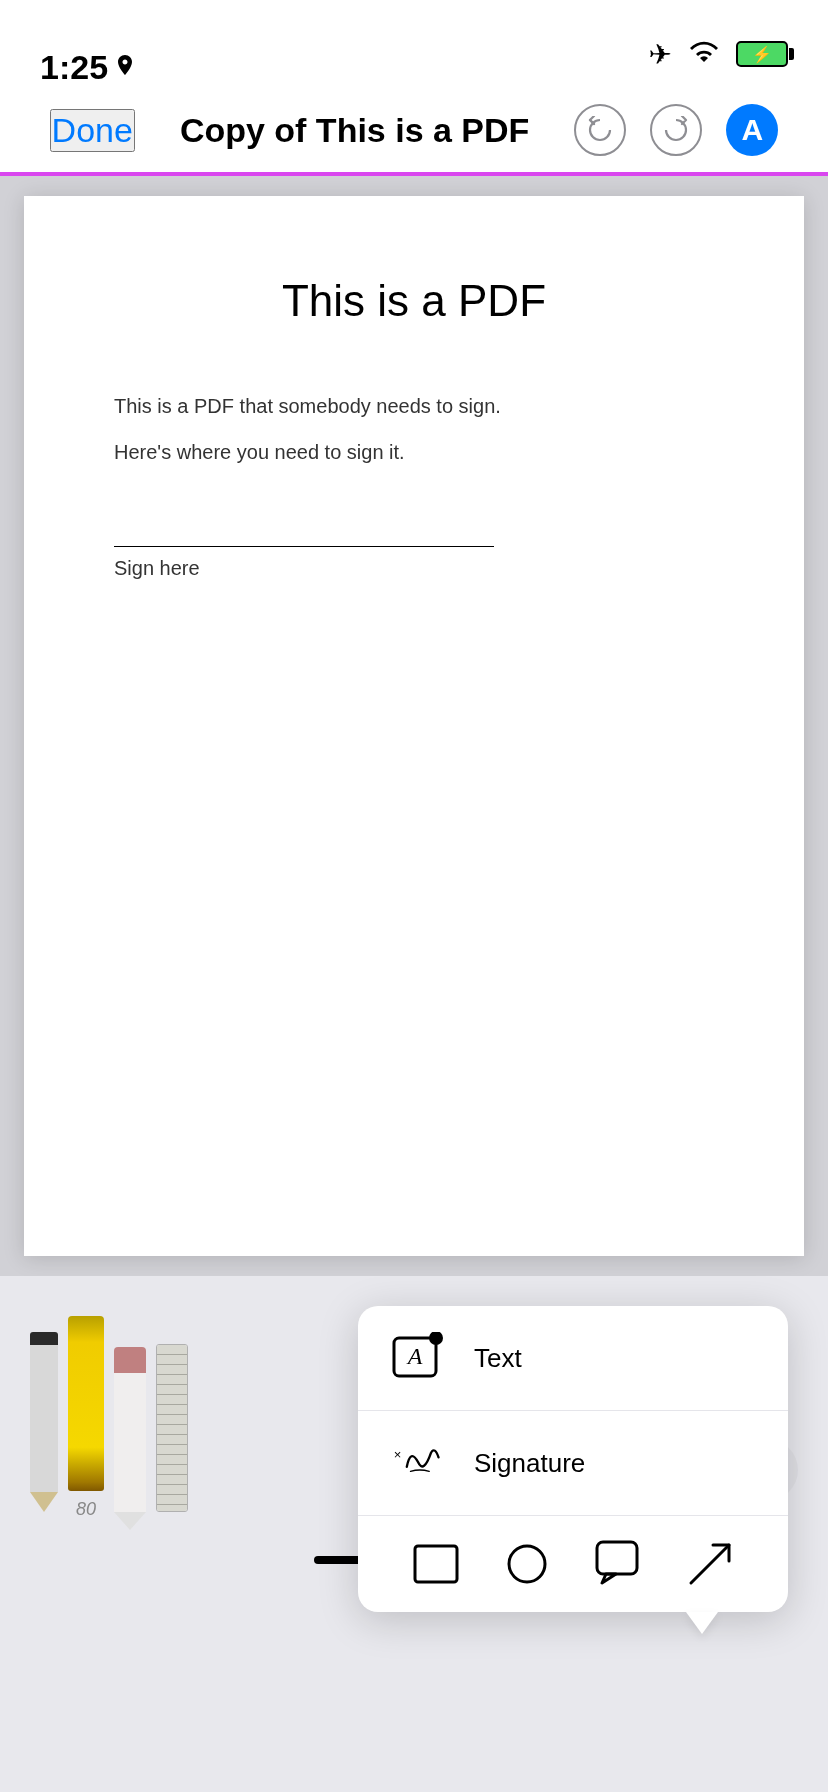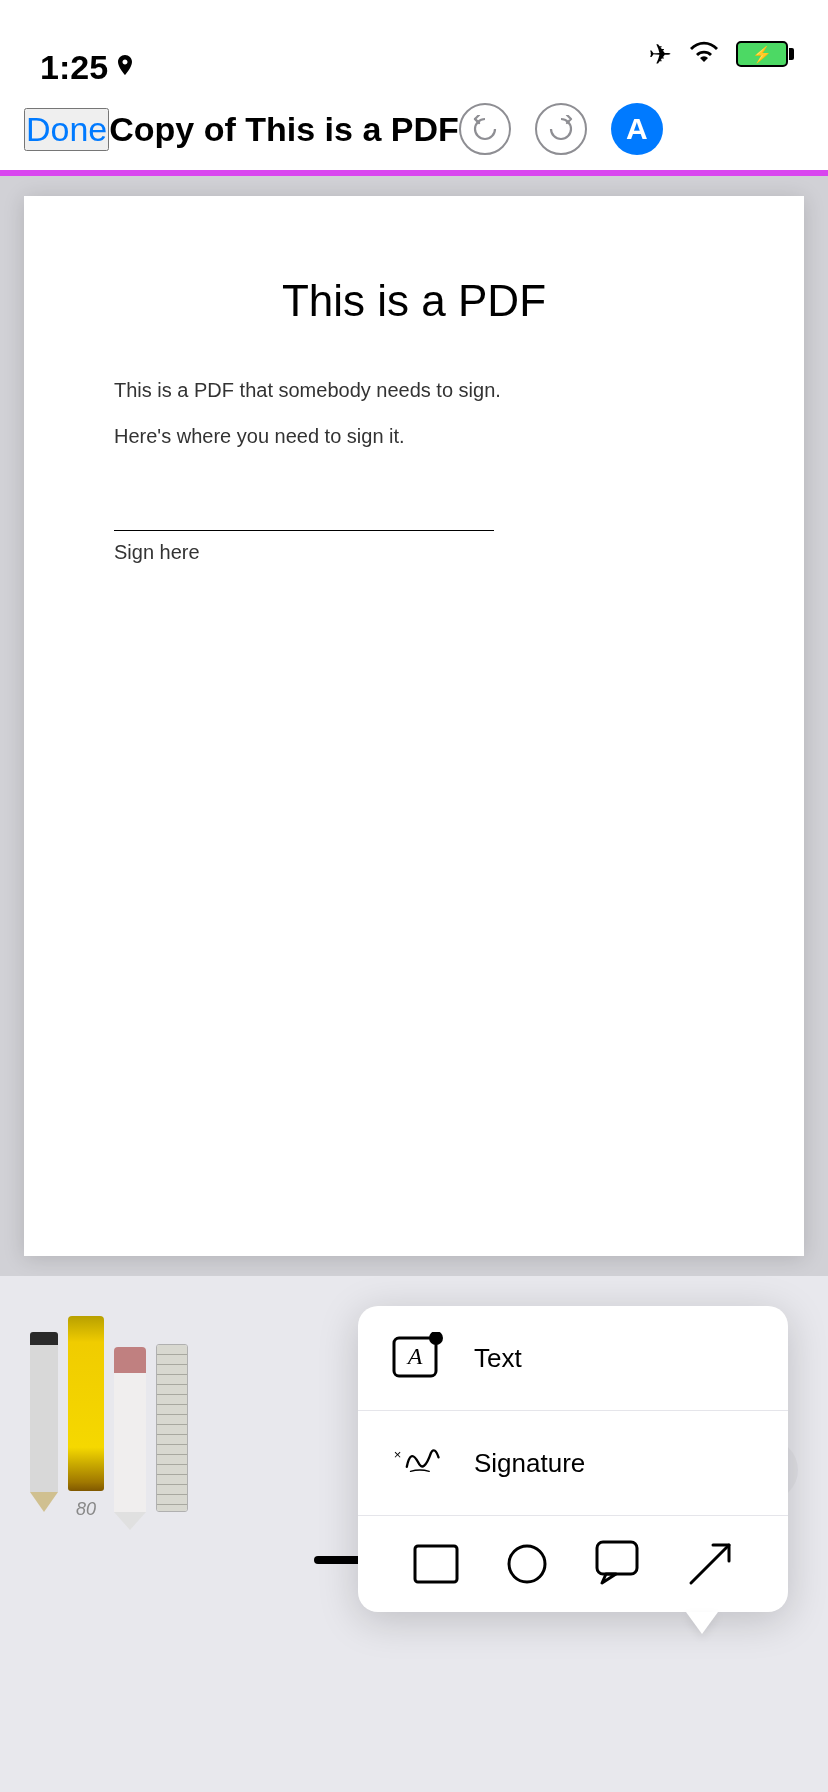--- a/index.html
+++ b/index.html
@@ -71,25 +71,26 @@
       position: absolute;
       left: 50%;
       transform: translateX(-50%);
     }
 
     
     .nav-bar {
       width: 100%;
       height: 88px;
       background: #ffffff;
-      border-bottom: 6px solid #d946ef;
-      display: flex;
-      align-items: center;
-      justify-content: flex-start;
+      border-bottom: 4px solid #d946ef;
+      display: flex;
+      align-items: center;
+      justify-content: center;
       padding: 0 24px;
+      gap: 45px;
     }
     .nav-done {
       font-size: 34px;
       color: #007aff;
       font-weight: 400;
       cursor: pointer;
     }
     .nav-title {
       font-size: 34px;
       font-weight: 600;
@@ -140,21 +141,21 @@
       background: #ffffff;
       box-shadow: 0 2px 20px rgba(0,0,0,0.15);
       min-height: 1060px;
       padding: 80px 90px 80px 90px;
     }
     .pdf-title {
       font-size: 44px;
       font-weight: 400;
       text-align: center;
       color: #000;
-      margin-bottom: 50px;
+      margin-bottom: 66px;
     }
     .pdf-body-text {
       font-size: 20px;
       color: #333;
       margin-bottom: 18px;
       line-height: 1.4;
     }
     .pdf-signature-line {
       border-top: 1.5px solid #000;
       width: 380px;

